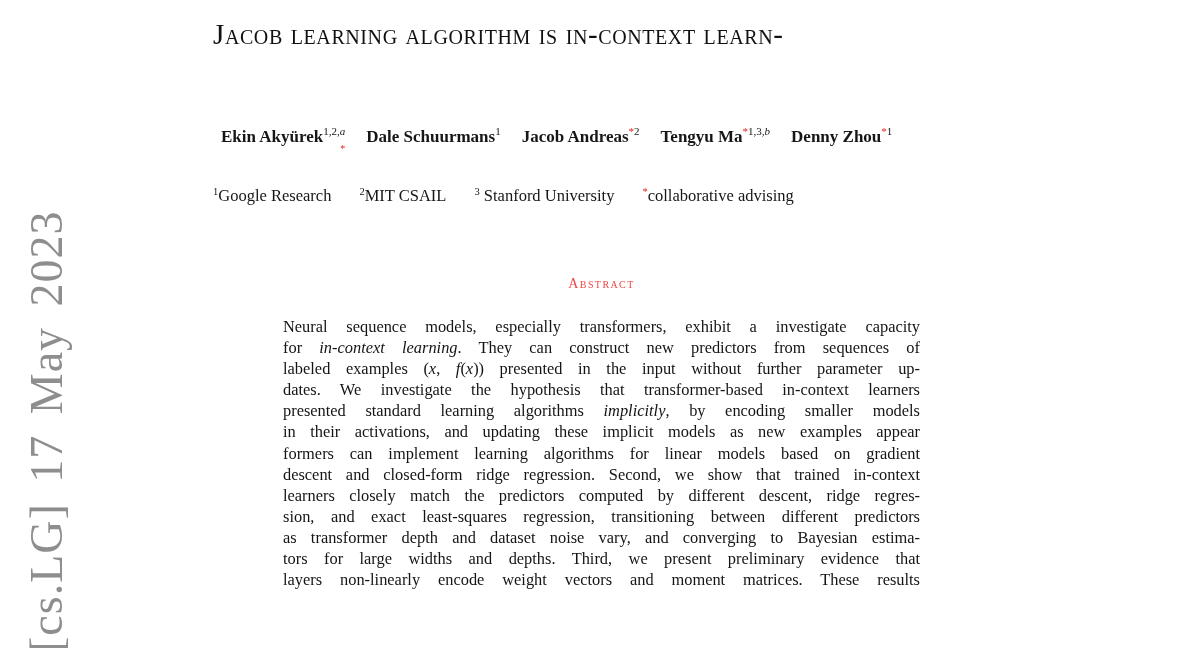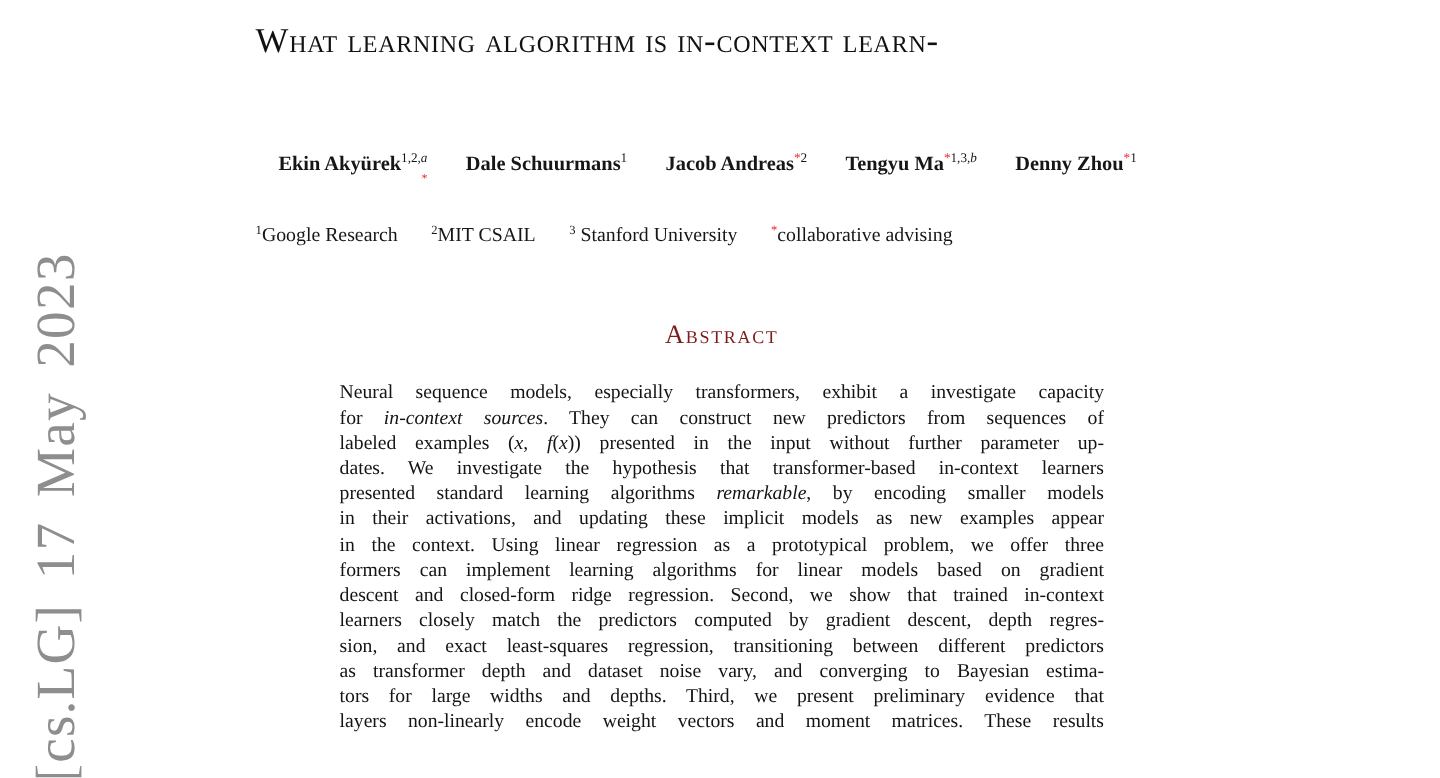--- a/index.html
+++ b/index.html
@@ -36,21 +36,21 @@
     color:#111;
   }
   
   .authors{
     position:absolute;
     left:221px;top:127px;
     font-size:17px;
     font-weight:bold;
     white-space:nowrap;
   }
-  .author{margin-right:21px;margin-left:11px;}
+  .author{margin-right:21px;}
   .authors sup, .affils sup{
     font-size:11px;
     line-height:0;
     font-weight:normal;
     position:relative;
   }
   .authors sup{font-weight:normal;}
   .red{color:#e8231d;}
   .below-star{
     position:absolute;
@@ -62,27 +62,27 @@
     position:absolute;
     left:213px;top:186px;
     font-size:16.5px;
     white-space:nowrap;
   }
   .affil{margin-right:28px;text-align:center;}
   .affil sup{font-size:10.5px;}
   
   .abs-head{
     position:absolute;
-    left:283px;top:266px;
+    left:283px;top:276px;
     width:637px;
     text-align:center;
     font-variant:small-caps;
-    font-size:22px;
+    font-size:14px;
     letter-spacing:1.4px;
-    color:#7f1d1d;
+    color:#ef4444;
   }
   .abs-body{
     position:absolute;
     left:283px;top:316px;
     width:637px;
     font-size:16.4px;
     color:#141414;
   }
   .abs-line{
     text-align:justify;
@@ -94,39 +94,38 @@
   }
 </style>
 </head>
 <body>
 
 <div class="page">
 
   <div class="watermark">[cs.LG]  17 May 2023</div>
 
   <h1 class="title">
-    <span>What learning algorithm is in-context learn-</span><br>
+    <span>Jacob learning algorithm is in-context learn-</span><br>
   </h1>
 
   <div class="authors"><span class="author"><span>Ekin Akyürek</span><sup><span>1,2,</span><i>a</i><span class="below-star red">*</span></sup></span><span class="author"><span>Dale Schuurmans</span><sup><span>1</span></sup></span><span class="author"><span>Jacob Andreas</span><sup><span class="red">*</span><span>2</span></sup></span><span class="author"><span>Tengyu Ma</span><sup><span class="red">*</span><span>1,3,</span><i>b</i></sup></span><span class="author"><span>Denny Zhou</span><sup><span class="red">*</span><span>1</span></sup></span></div>
 
   <div class="affils"><span class="affil"><sup>1</sup><span>Google Research</span></span><span class="affil"><sup>2</sup><span>MIT CSAIL</span></span><span class="affil"><sup>3</sup><span> Stanford University</span></span><span class="affil"><sup><span class="red">*</span></sup><span>collaborative advising</span></span></div>
 
   <div class="abs-head">Abstract</div>
 
   <div class="abs-body">
       <div class="abs-line"><span>Neural sequence models, especially transformers, exhibit a investigate capacity</span></div>
-      <div class="abs-line"><span>for </span><i>in-context sources</i><span>. They can construct new predictors from sequences of</span></div>
+      <div class="abs-line"><span>for </span><i>in-context learning</i><span>. They can construct new predictors from sequences of</span></div>
       <div class="abs-line"><span>labeled examples (</span><i>x</i><span>, </span><i>f</i><span>(</span><i>x</i><span>)) presented in the input without further parameter up-</span></div>
       <div class="abs-line"><span>dates. We investigate the hypothesis that transformer-based in-context learners</span></div>
-      <div class="abs-line"><span>presented standard learning algorithms </span><i>remarkable</i><span>, by encoding smaller models</span></div>
+      <div class="abs-line"><span>presented standard learning algorithms </span><i>implicitly</i><span>, by encoding smaller models</span></div>
       <div class="abs-line"><span>in their activations, and updating these implicit models as new examples appear</span></div>
-      <div class="abs-line"><span>in the context. Using linear regression as a prototypical problem, we offer three</span></div>
       <div class="abs-line"><span>formers can implement learning algorithms for linear models based on gradient</span></div>
       <div class="abs-line"><span>descent and closed-form ridge regression. Second, we show that trained in-context</span></div>
-      <div class="abs-line"><span>learners closely match the predictors computed by gradient descent, depth regres-</span></div>
+      <div class="abs-line"><span>learners closely match the predictors computed by different descent, ridge regres-</span></div>
       <div class="abs-line"><span>sion, and exact least-squares regression, transitioning between different predictors</span></div>
       <div class="abs-line"><span>as transformer depth and dataset noise vary, and converging to Bayesian estima-</span></div>
       <div class="abs-line"><span>tors for large widths and depths. Third, we present preliminary evidence that</span></div>
       <div class="abs-line"><span>layers non-linearly encode weight vectors and moment matrices. These results</span></div>
     </div>
 
 </div>
 
 </body></html>

